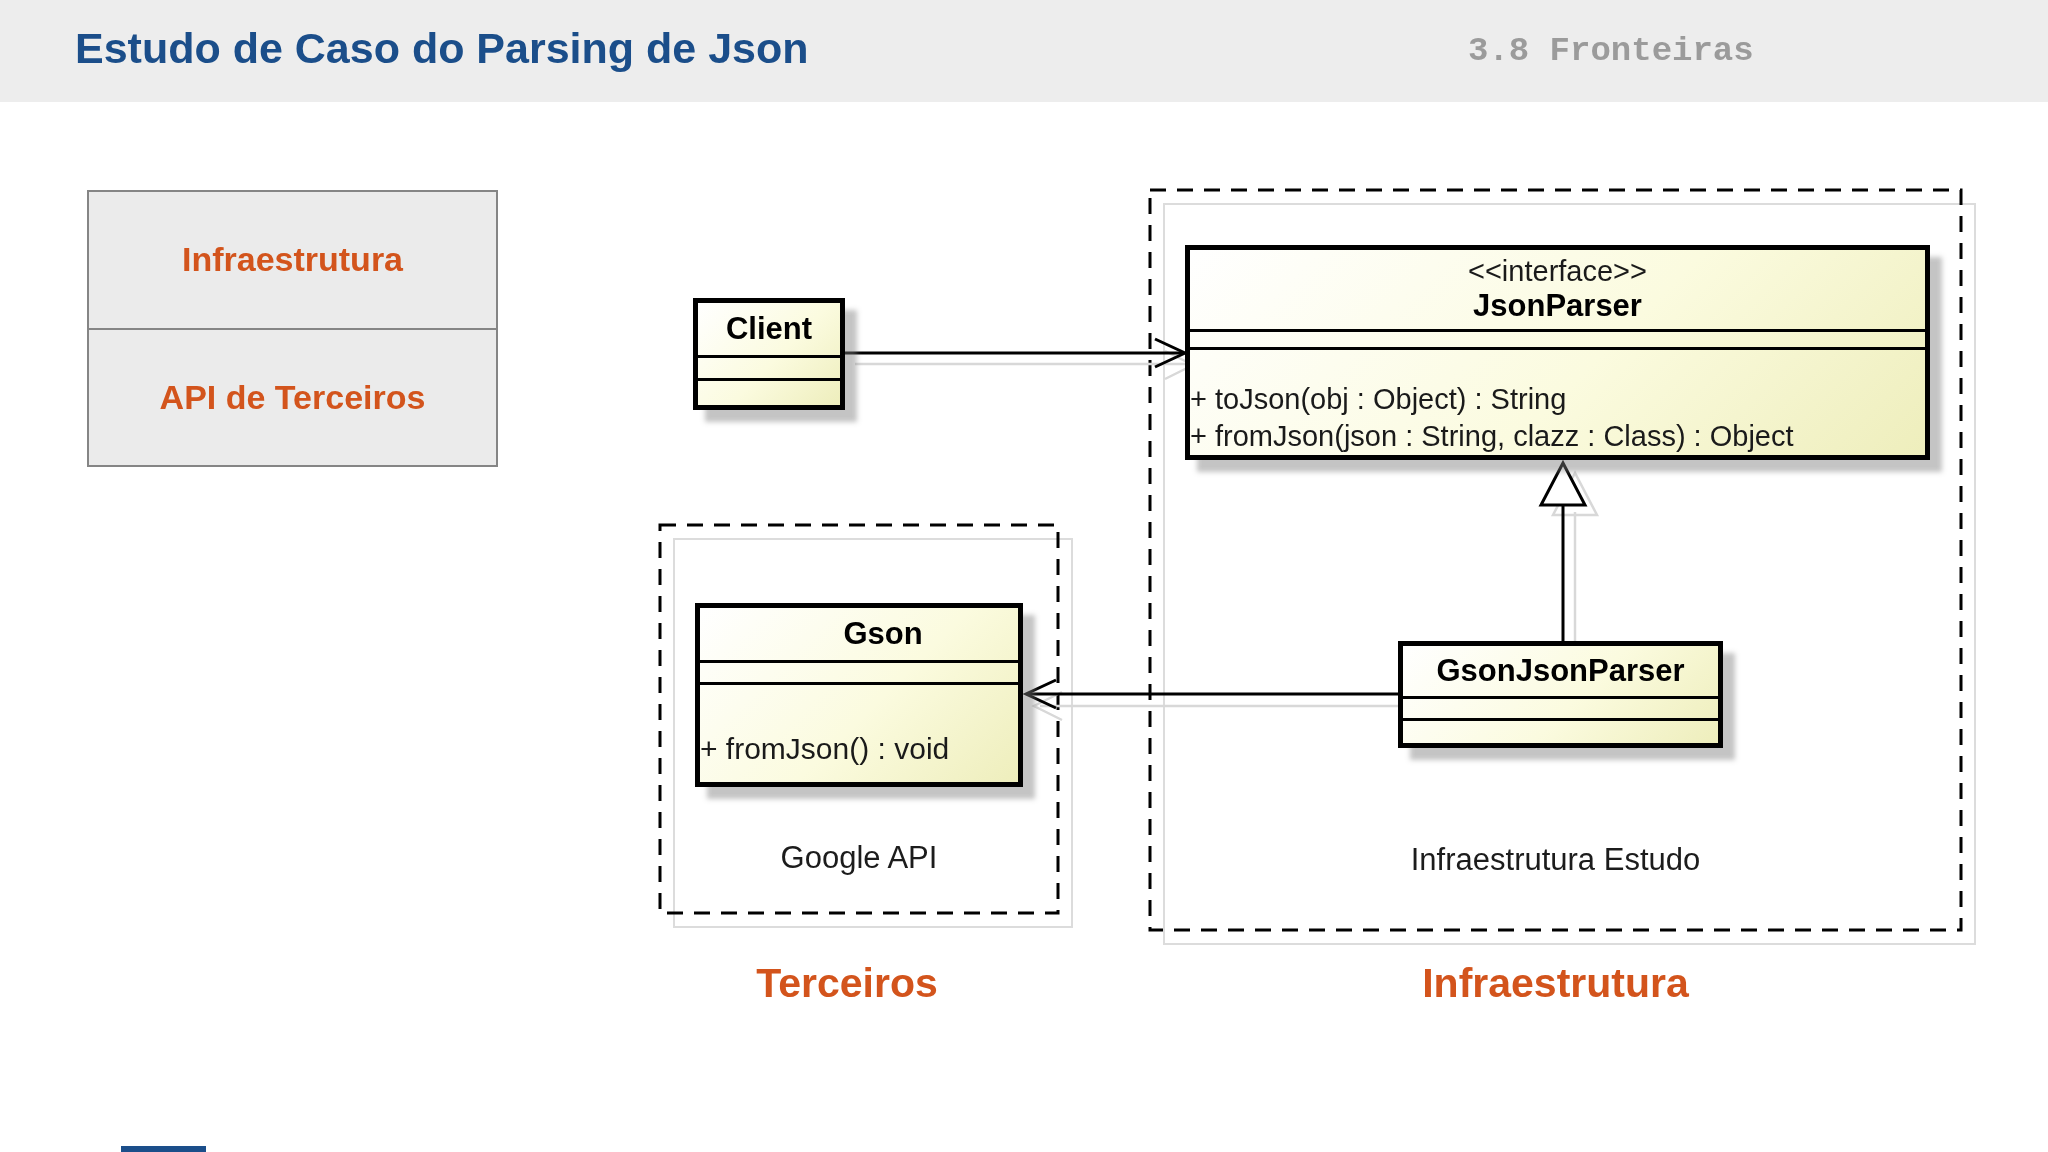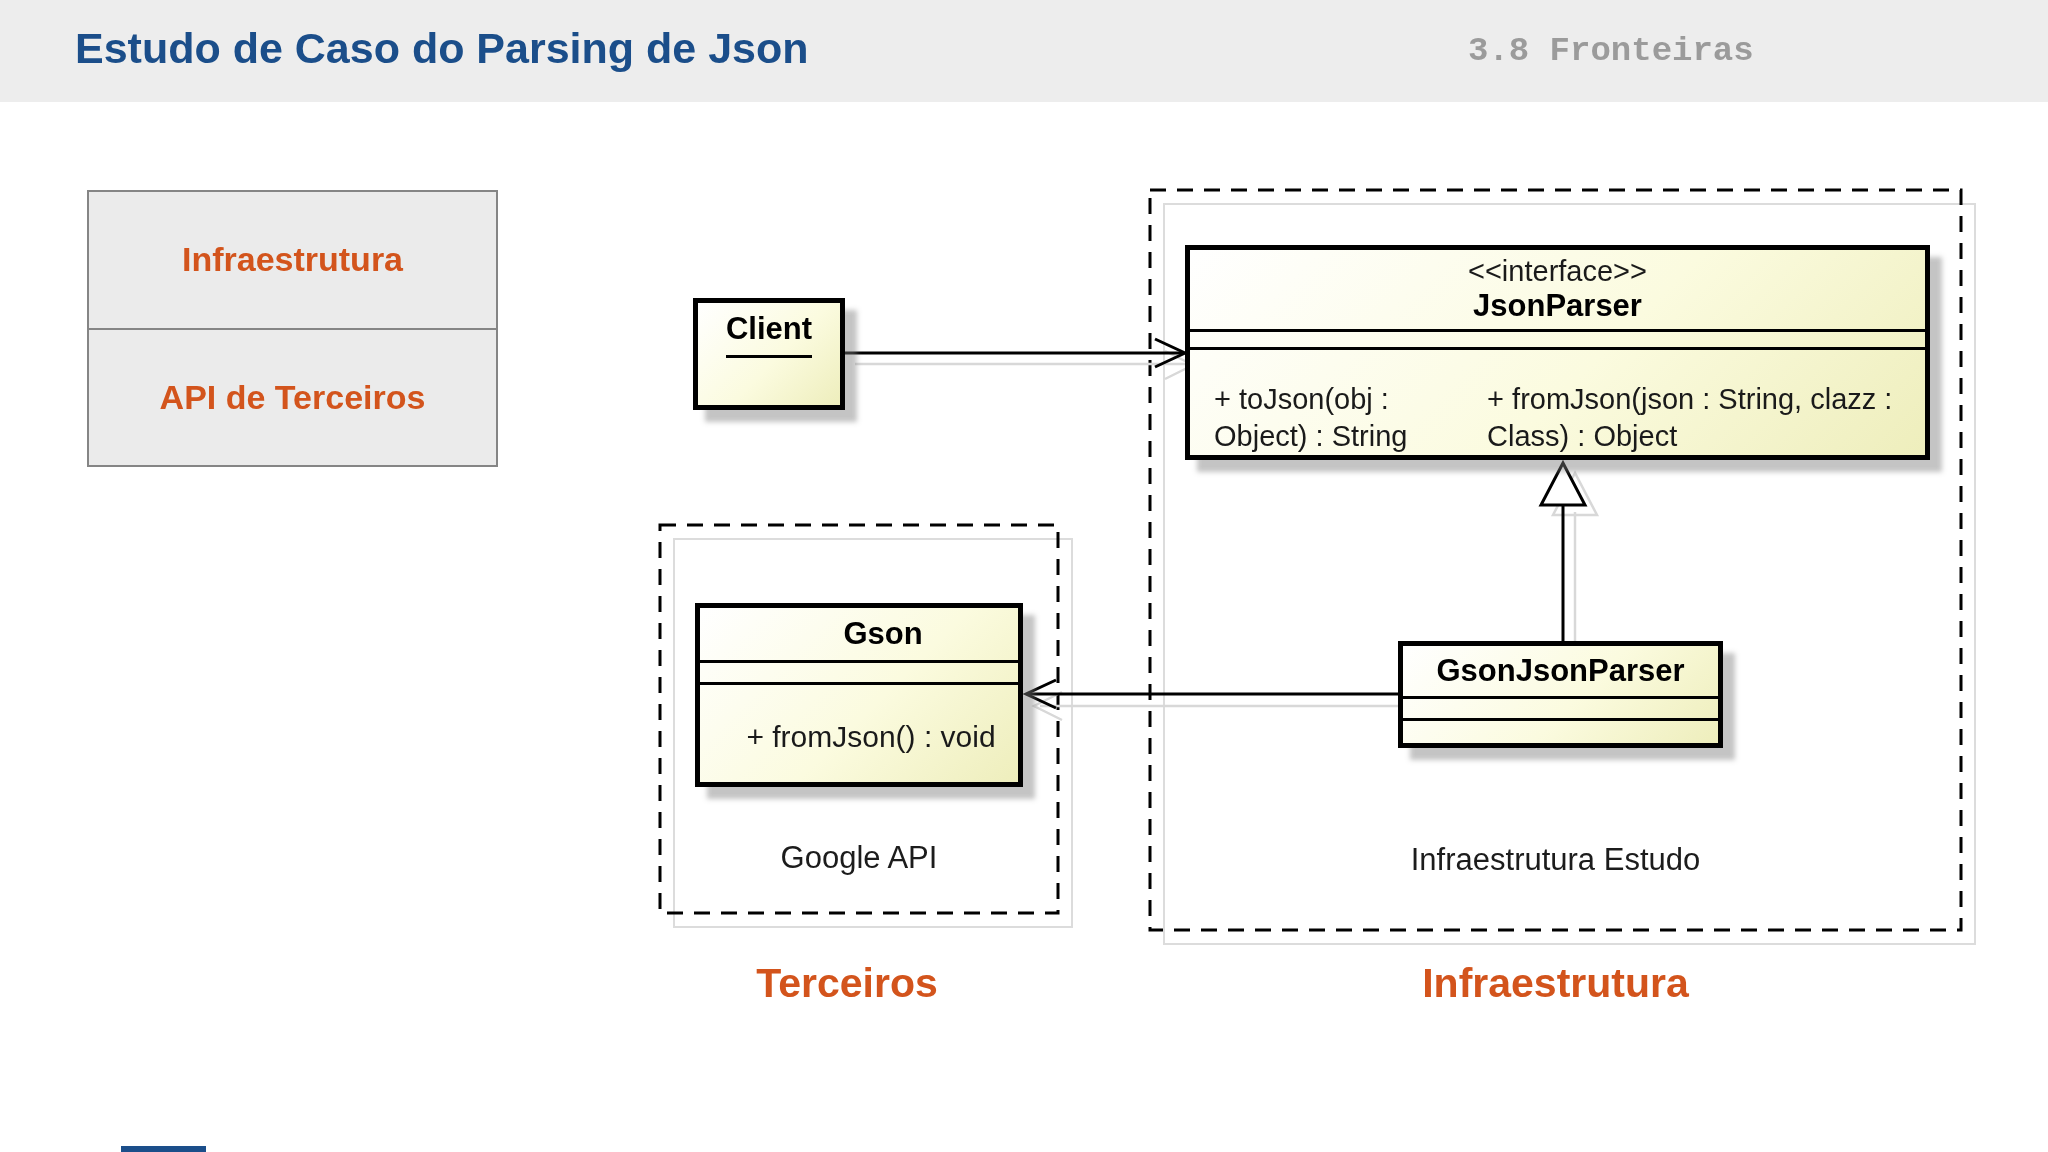--- a/index.html
+++ b/index.html
@@ -47,25 +47,25 @@
   }
   .uml-title{
     display:flex;flex-direction:column;align-items:center;justify-content:center;
     border-bottom:3px solid #000;color:#000;
   }
   .uml-stereotype{font-size:29px;font-weight:normal;color:#1a1a1a;}
   .uml-name{font-size:31px;font-weight:bold;}
   .uml-empty{border-bottom:3px solid #000;}
   .uml-empty.last{border-bottom:none;flex:1;}
   .uml-methods{
-    flex:1;display:flex;justify-content:center;
-    padding-left:24px;color:#1a1a1a;margin-top:31px;
+    flex:1;display:flex;flex-direction:column;justify-content:center;
+    color:#1a1a1a;margin-top:31px;
   }
   
-  .client-box{left:693px;top:298px;width:152px;height:112px;align-items:center;}
+  .client-box{left:693px;top:298px;width:152px;height:112px;}
   .client-box .uml-title{height:52px;font-size:30px;}
   .client-box .uml-empty{height:20px;}
   .jsonparser-box{left:1185px;top:245px;width:745px;height:215px;}
   .jsonparser-box .uml-title{height:92px;}
   .jsonparser-box .uml-empty{height:18px;}
   .jsonparser-box .uml-methods{font-size:29px;line-height:37px;}
   .gson-box{left:695px;top:603px;width:328px;height:184px;}
   .gson-box .uml-title{height:52px;font-size:31px;padding-left:48px;}
   .gson-box .uml-empty{height:19px;}
   .gson-box .uml-methods{font-size:30px;line-height:42px;}

